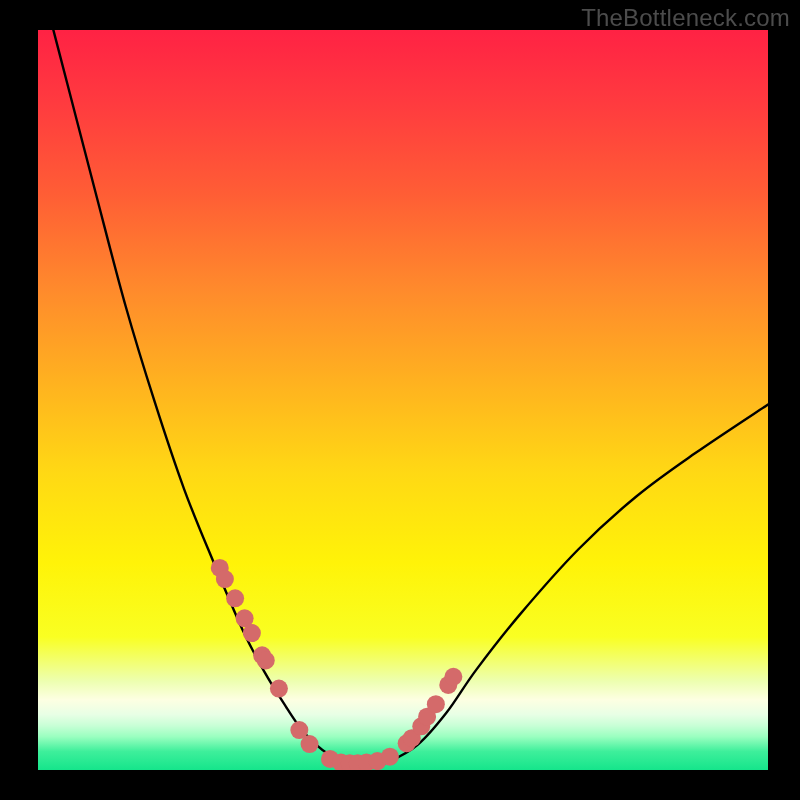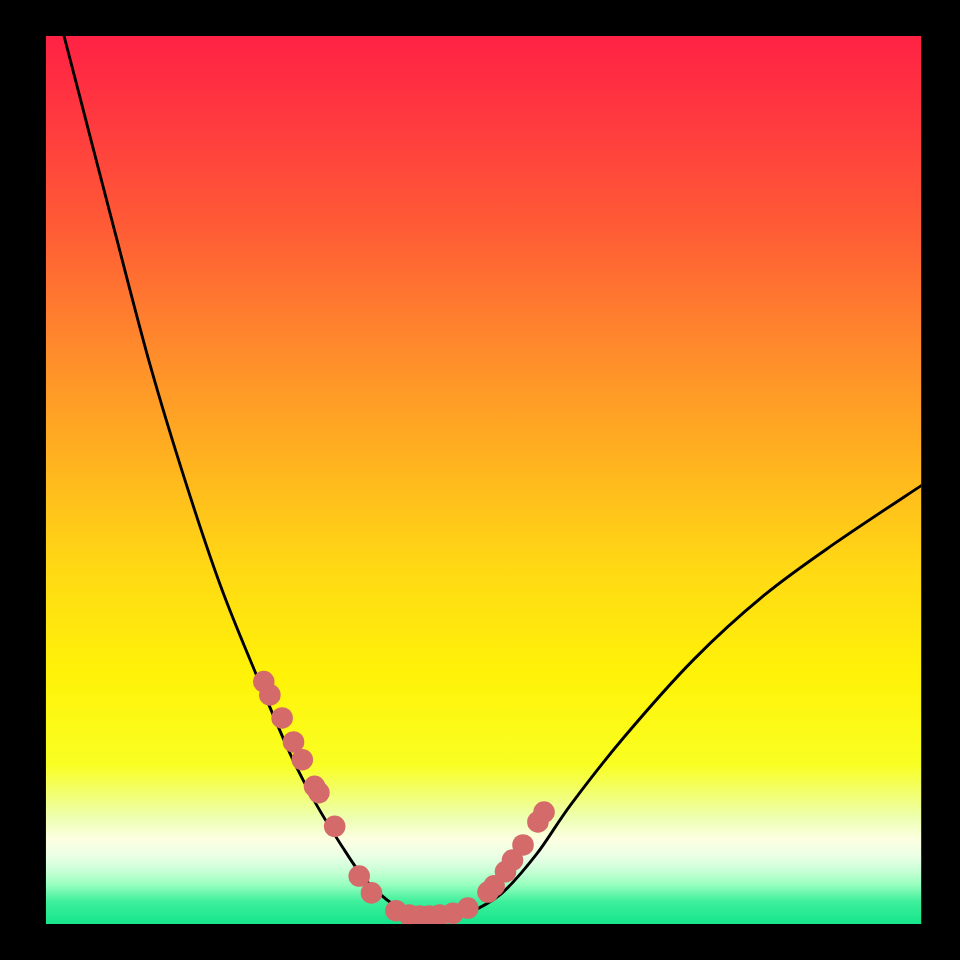--- a/index.html
+++ b/index.html
@@ -103,13 +103,14 @@
           <circle cx="373.76" cy="708.18" r="9" fill="#d46a6a"></circle>
           <circle cx="383.25" cy="696.34" r="9" fill="#d46a6a"></circle>
           <circle cx="389.09" cy="686.72" r="9" fill="#d46a6a"></circle>
           <circle cx="397.85" cy="674.14" r="9" fill="#d46a6a"></circle>
           <circle cx="410.26" cy="654.90" r="9" fill="#d46a6a"></circle>
           <circle cx="415.37" cy="646.76" r="9" fill="#d46a6a"></circle>
         </g>
     </svg>
   </div>
 
+  <div class="attribution">TheBottleneck.com</div>
 </div>
 
 </body></html>

